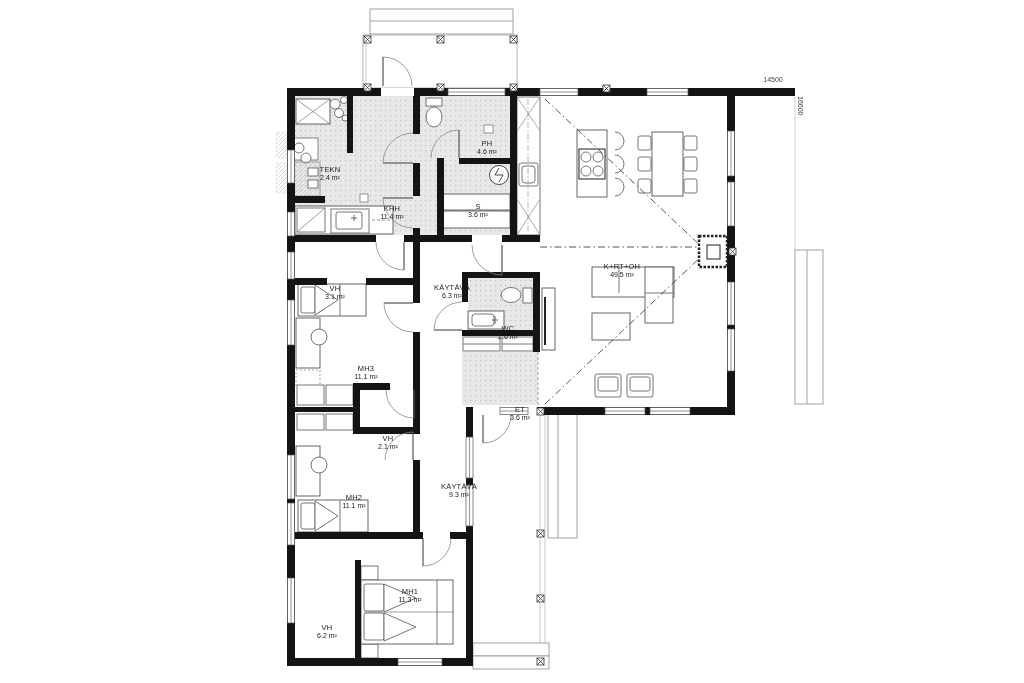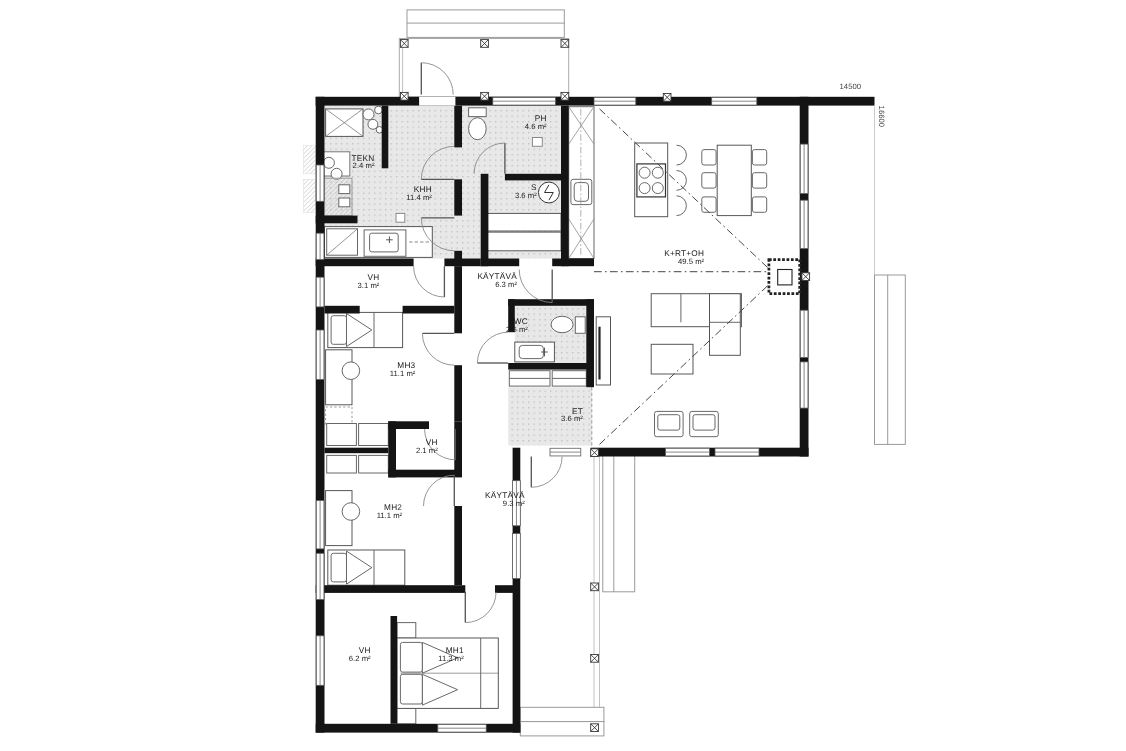--- a/index.html
+++ b/index.html
@@ -1,19 +1,19 @@
 <!DOCTYPE html>
 <html><head>
 <meta charset="utf-8">
 <style>
   html,body{margin:0;padding:0;background:#fff;}
   .stage{position:relative;width:1024px;height:683px;background:#ffffff;overflow:hidden;
          font-family:"Liberation Sans",sans-serif;}
   .stage svg{position:absolute;left:0;top:0;}
-  .rl{position:absolute;transform:translate(-50%,-50%);text-align:right;color:#1a1a1a;line-height:1.25;z-index:5;}
+  .rl{position:absolute;transform:translate(-50%,-50%);text-align:center;color:#1a1a1a;line-height:1.25;z-index:5;margin-top:36px;}
   .rl .n{display:block;font-size:7.5px;letter-spacing:.2px;}
   .rl .a{display:block;font-size:7px;}
   .dim{position:absolute;font-size:7px;color:#444;z-index:5;}
   .dim-v{transform:rotate(90deg);transform-origin:left top;}
 </style>
 </head>
 <body>
 
 <div class="stage">
 <svg width="1024" height="683" viewBox="0 0 1024 683">
@@ -372,25 +372,25 @@
           <rect x="537" y="658" width="7" height="7"></rect>
           <path d="M537,658 l7,7 M544,658 l-7,7"></path>
         </g>
     <g>
           <rect x="729" y="248" width="7" height="7"></rect>
           <path d="M729,248 l7,7 M736,248 l-7,7"></path>
         </g>
   </g>
 </svg>
 
-  <div class="rl" style="left:330px;top:148px">
+  <div class="rl" style="left:330px;top:138px">
       <span class="n">TEKN</span>
       <span class="a">2.4 m²</span>
     </div>
-  <div class="rl" style="left:381px;top:177px">
+  <div class="rl" style="left:392px;top:177px">
       <span class="n">KHH</span>
       <span class="a">11.4 m²</span>
     </div>
   <div class="rl" style="left:487px;top:112px">
       <span class="n">PH</span>
       <span class="a">4.6 m²</span>
     </div>
   <div class="rl" style="left:478px;top:175px">
       <span class="n">S</span>
       <span class="a">3.6 m²</span>
@@ -400,21 +400,21 @@
       <span class="a">49.5 m²</span>
     </div>
   <div class="rl" style="left:452px;top:256px">
       <span class="n">KÄYTÄVÄ</span>
       <span class="a">6.3 m²</span>
     </div>
   <div class="rl" style="left:335px;top:257px">
       <span class="n">VH</span>
       <span class="a">3.1 m²</span>
     </div>
-  <div class="rl" style="left:470px;top:297px">
+  <div class="rl" style="left:508px;top:297px">
       <span class="n">WC</span>
       <span class="a">2.6 m²</span>
     </div>
   <div class="rl" style="left:366px;top:337px">
       <span class="n">MH3</span>
       <span class="a">11.1 m²</span>
     </div>
   <div class="rl" style="left:520px;top:378px">
       <span class="n">ET</span>
       <span class="a">3.6 m²</span>
@@ -428,20 +428,20 @@
       <span class="a">9.3 m²</span>
     </div>
   <div class="rl" style="left:354px;top:466px">
       <span class="n">MH2</span>
       <span class="a">11.1 m²</span>
     </div>
   <div class="rl" style="left:327px;top:596px">
       <span class="n">VH</span>
       <span class="a">6.2 m²</span>
     </div>
-  <div class="rl" style="left:410px;top:596px">
+  <div class="rl" style="left:410px;top:560px">
       <span class="n">MH1</span>
       <span class="a">11.3 m²</span>
     </div>
 
   <div class="dim" style="left:750px;top:76px;width:46px;text-align:center">14500</div>
   <div class="dim dim-v" style="left:804px;top:96px">16600</div>
 </div>
 
 </body></html>

